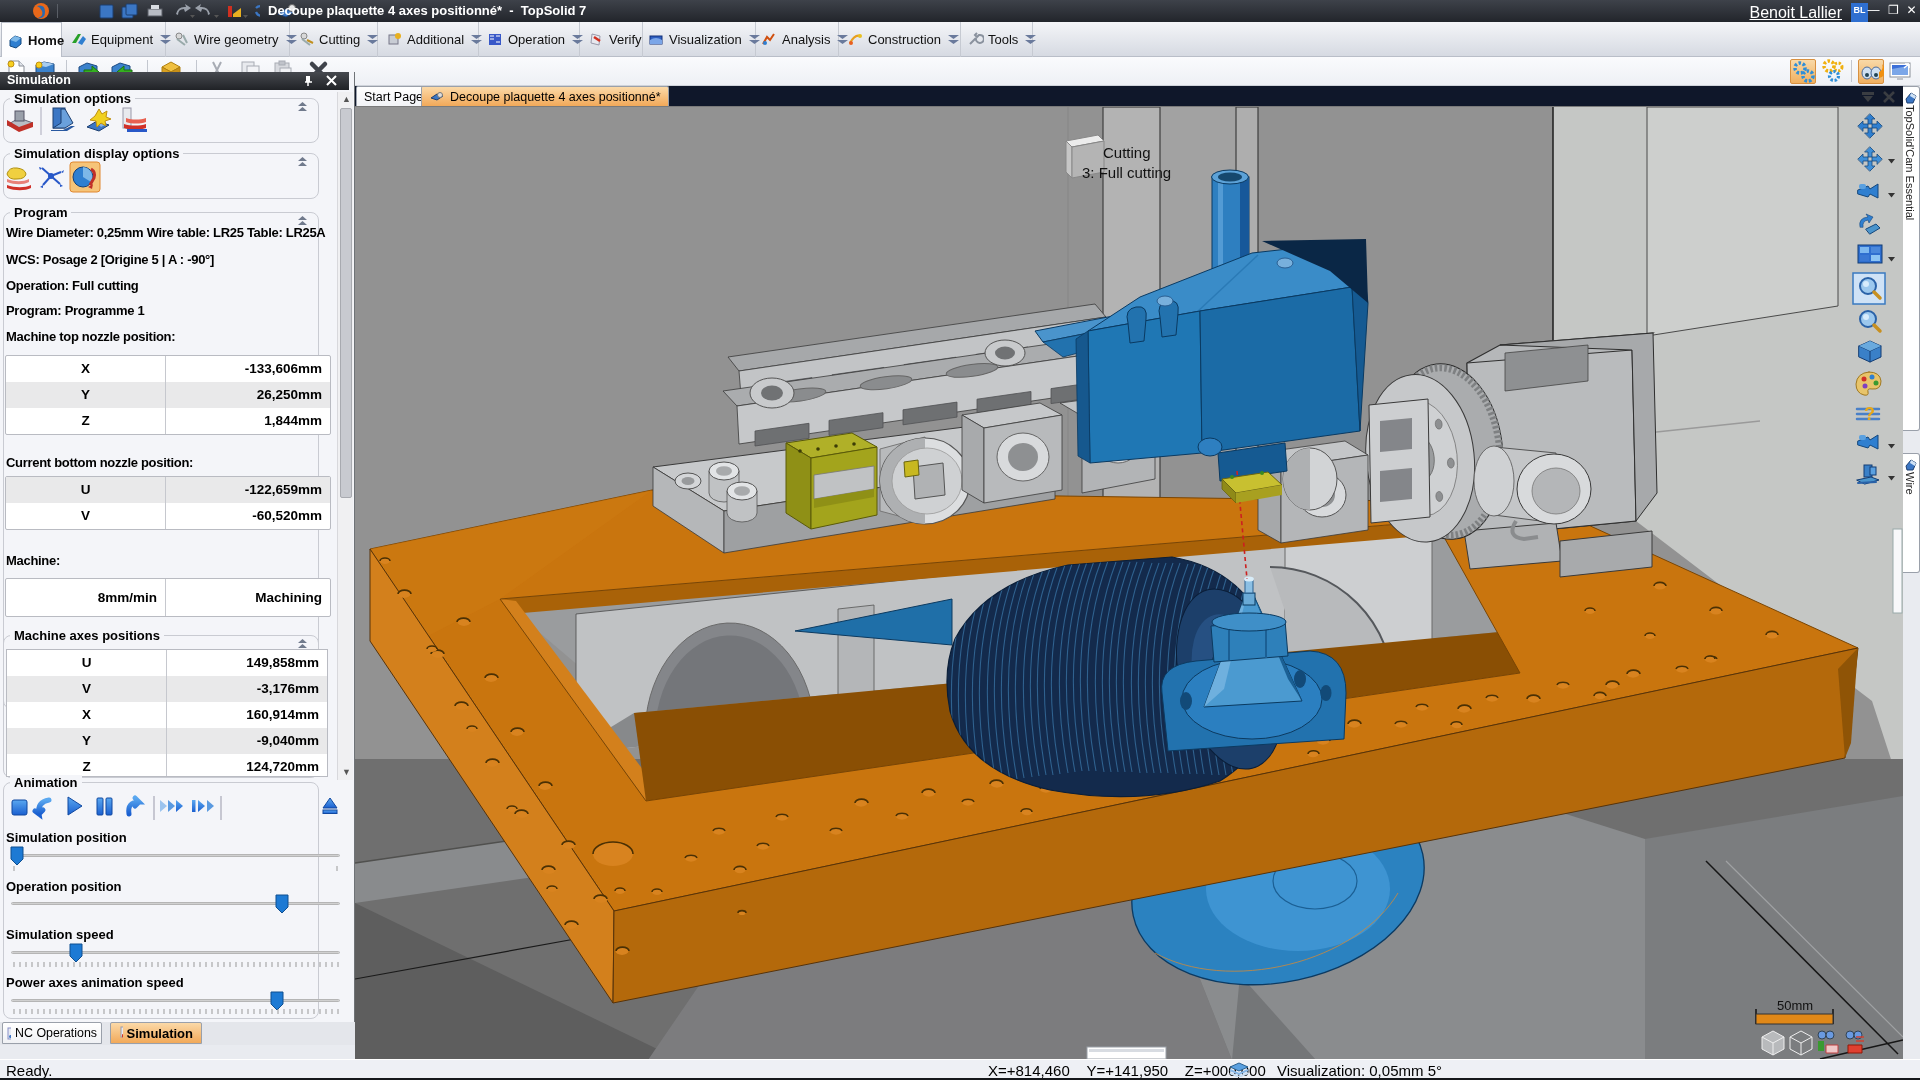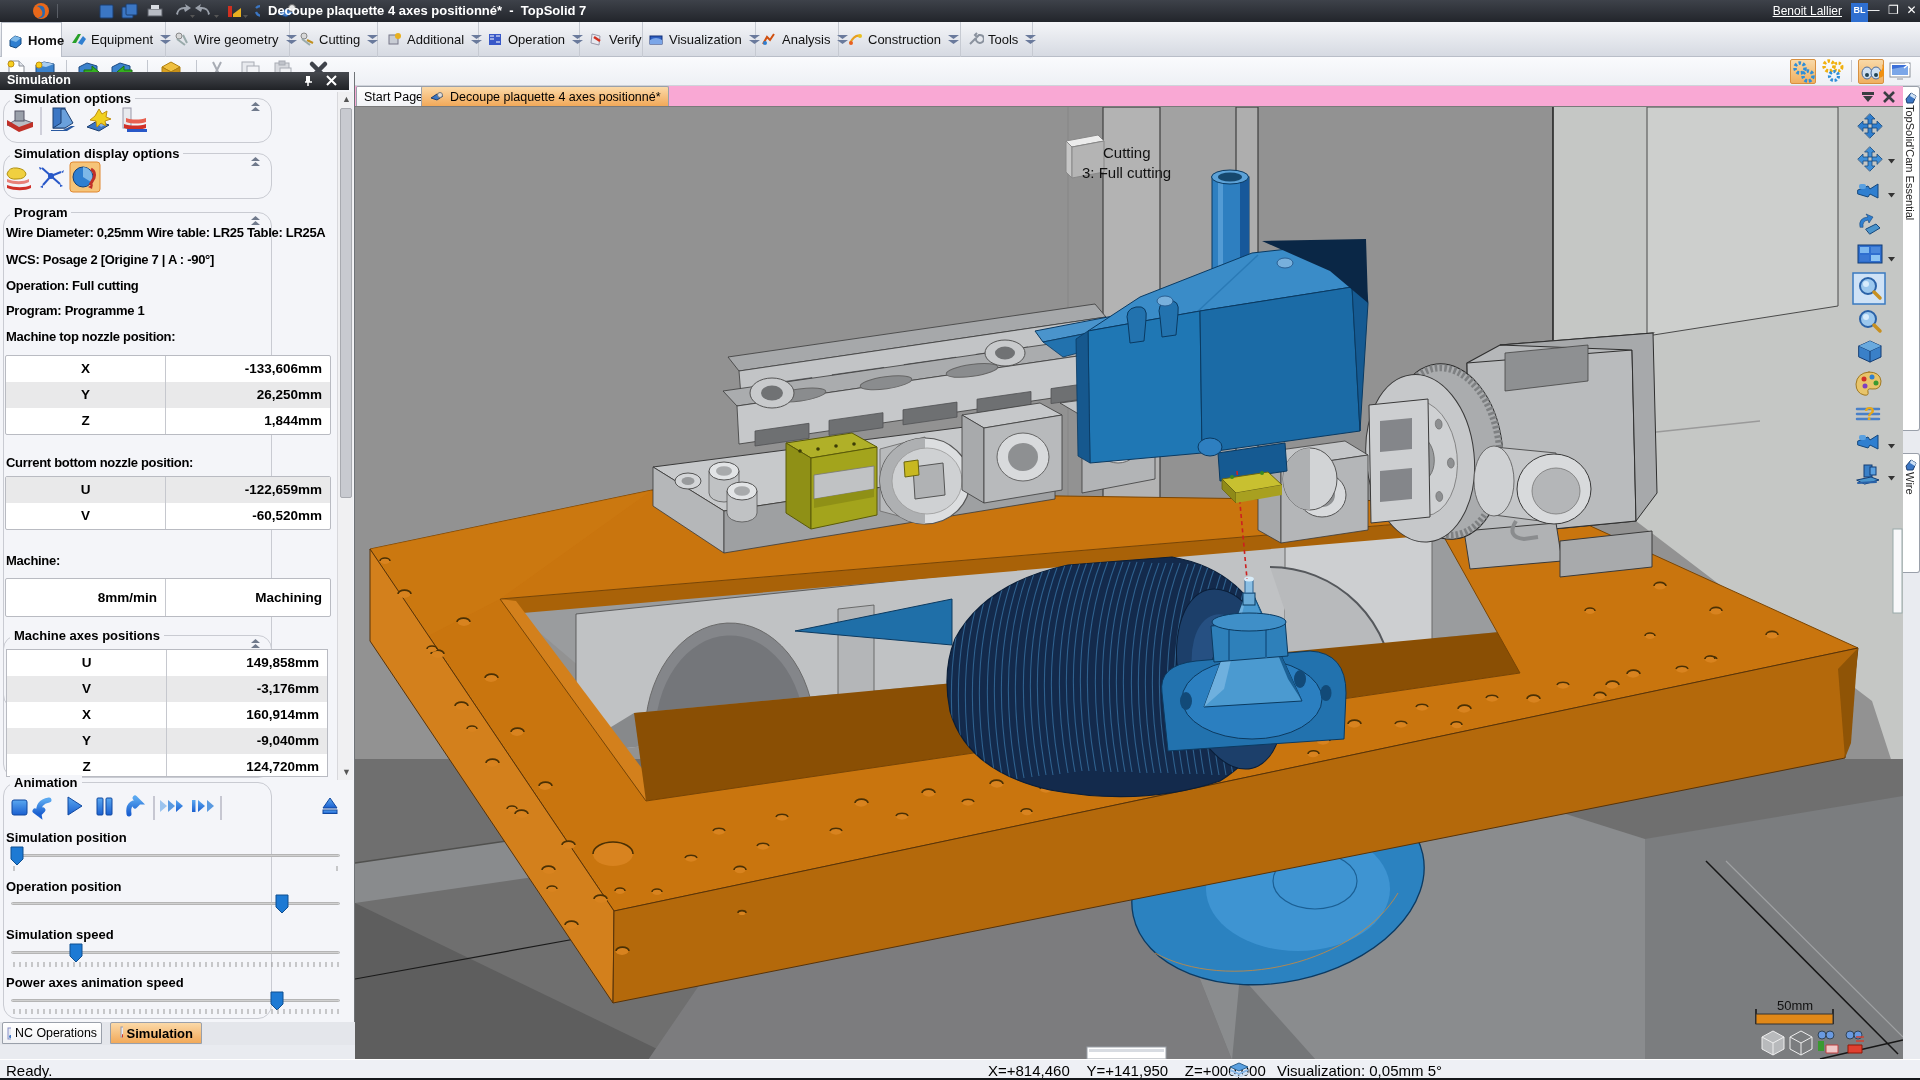--- a/index.html
+++ b/index.html
@@ -1,38 +1,38 @@
 <!DOCTYPE html>
 <html><head><meta charset="utf-8"><style>
 *{margin:0;padding:0;box-sizing:border-box}
 html,body{width:1920px;height:1080px;overflow:hidden;font-family:"Liberation Sans",sans-serif}
 #app{position:relative;width:1920px;height:1080px;background:#e9ebf0}
 .abs{position:absolute}
 
 #title{left:0;top:0;width:1920px;height:22px;background:linear-gradient(#3e424a,#22252b);color:#fff}
 #title .tx{position:absolute;left:264px;top:3px;font-size:13px;font-weight:bold;color:#fff}
-#title .usr{position:absolute;right:78px;top:4px;font-size:12px;text-decoration:underline}
+#title .usr{position:absolute;right:78px;top:4px;font-size:16px;text-decoration:underline}
 .winbtn{position:absolute;top:4px;width:13px;height:13px;color:#fff;font-size:12px;line-height:13px;text-align:center}
 
 #tabs{left:0;top:22px;width:1920px;height:35px;background:linear-gradient(#f4f5f8,#d6dae2);border-bottom:1px solid #b9bec8}
 .rtab{position:absolute;top:0;height:35px;display:flex;align-items:center;font-size:13px;color:#111;border-right:1px solid #c6cad2;padding:0 18px 0 5px;white-space:nowrap}
 .rtab .ic{width:17px;height:17px;margin-right:4px;flex:none}
 .rtab .chev{margin-left:7px;width:11px;flex:none}
 .rtab.active{background:#fdfdfe;border:1px solid #b9bec8;border-bottom:none;font-weight:bold}
 
 #tools{left:0;top:57px;width:1920px;height:29px;background:linear-gradient(#fafbfd,#eef0f5);border-bottom:1px solid #cfd3da}
 .tbi{position:absolute;top:2px;width:26px;height:25px}
 .tsep{position:absolute;top:3px;width:1px;height:22px;background:#c3c7cf}
 
-#doctabs{left:355px;top:86px;width:1548px;height:20px;background:#f9a8d4}
+#doctabs{left:355px;top:86px;width:1548px;height:20px;background:#0f172a}
 .dtab{position:absolute;top:0;height:20px;font-size:12.5px;display:flex;align-items:center;padding:0 7px;border:1px solid #9aa0aa;border-bottom:none;border-radius:2px 2px 0 0;white-space:nowrap}
 
 #lpanel{left:0;top:72px;width:355px;height:973px;background:#f4f5f9;border-right:1px solid #6f7377}
 #lphead{position:absolute;left:0;top:0;width:349px;height:18px;background:linear-gradient(#46494f,#202226);color:#fff;font-size:12.5px;font-weight:bold;padding:1px 0 0 7px}
-.gbox{position:absolute;left:3px;width:269px;border:1px solid #c9cbd2;border-radius:14px}
+.gbox{position:absolute;left:3px;width:316px;border:1px solid #c9cbd2;border-radius:8px}
 .gtitle{position:absolute;left:6px;top:-8px;background:#f4f5f9;padding:0 4px;font-size:13px;font-weight:bold;color:#000;white-space:nowrap}
 .gchev{position:absolute;right:10px;top:2px;width:11px;height:11px}
 .ptx{position:absolute;left:6px;font-size:13px;font-weight:bold;color:#000;white-space:nowrap;letter-spacing:-0.3px}
 .ptable{position:absolute;left:5px;width:326px;border:1px solid #b9bbc2;border-radius:2px;background:#fff;font-size:13.5px;font-weight:bold}
 .prow{display:flex;height:26px;line-height:26px}
 .prow.sh{background:#e9e9ea}
 .pc1{width:160px;text-align:center;border-right:1px solid #c6c8ce}
 .pc2{flex:1;text-align:right;padding-right:8px}
 .slider{position:absolute;left:11px;width:329px;height:3px;background:#efefef;border:1px solid #b5b5b5;border-radius:2px;box-shadow:inset 0 1px 1px #ccc}
 .slabel{position:absolute;left:6px;font-size:13px;font-weight:bold;color:#000}
@@ -340,21 +340,21 @@
             <path d="M19 27 l5 -3 -1 5z" fill="#c03028"></path>
           </g>
 </svg>
         <div class="gbox" style="top:140px;height:497px">
           <div class="gtitle">Program</div>
           <svg class="gchev" viewBox="0 0 11 11">
             <path d="M1 5 l4.5 -4 4.5 4z M1 10 l4.5 -4 4.5 4z" fill="#707a8c"></path>
           </svg>
         </div>
         <div class="ptx" style="top:153px">Wire Diameter: 0,25mm Wire table: LR25 Table: LR25A</div>
-        <div class="ptx" style="top:180px">WCS: Posage 2 [Origine 7 | A : -90°]</div>
+        <div class="ptx" style="top:180px">WCS: Posage 2 [Origine 5 | A : -90°]</div>
         <div class="ptx" style="top:206px">Operation: Full cutting</div>
         <div class="ptx" style="top:231px">Program: Programme 1</div>
         <div class="ptx" style="top:257px">Machine top nozzle position:</div>
         <div class="ptx" style="top:383px">Current bottom nozzle position:</div>
         <div class="ptx" style="top:481px">Machine:</div>
         <div class="ptable" style="top:283px">
           <div class="prow" style="height:26px;line-height:26px">
             <div class="pc1">X</div>
             <div class="pc2">-133,606mm</div>
           </div>

